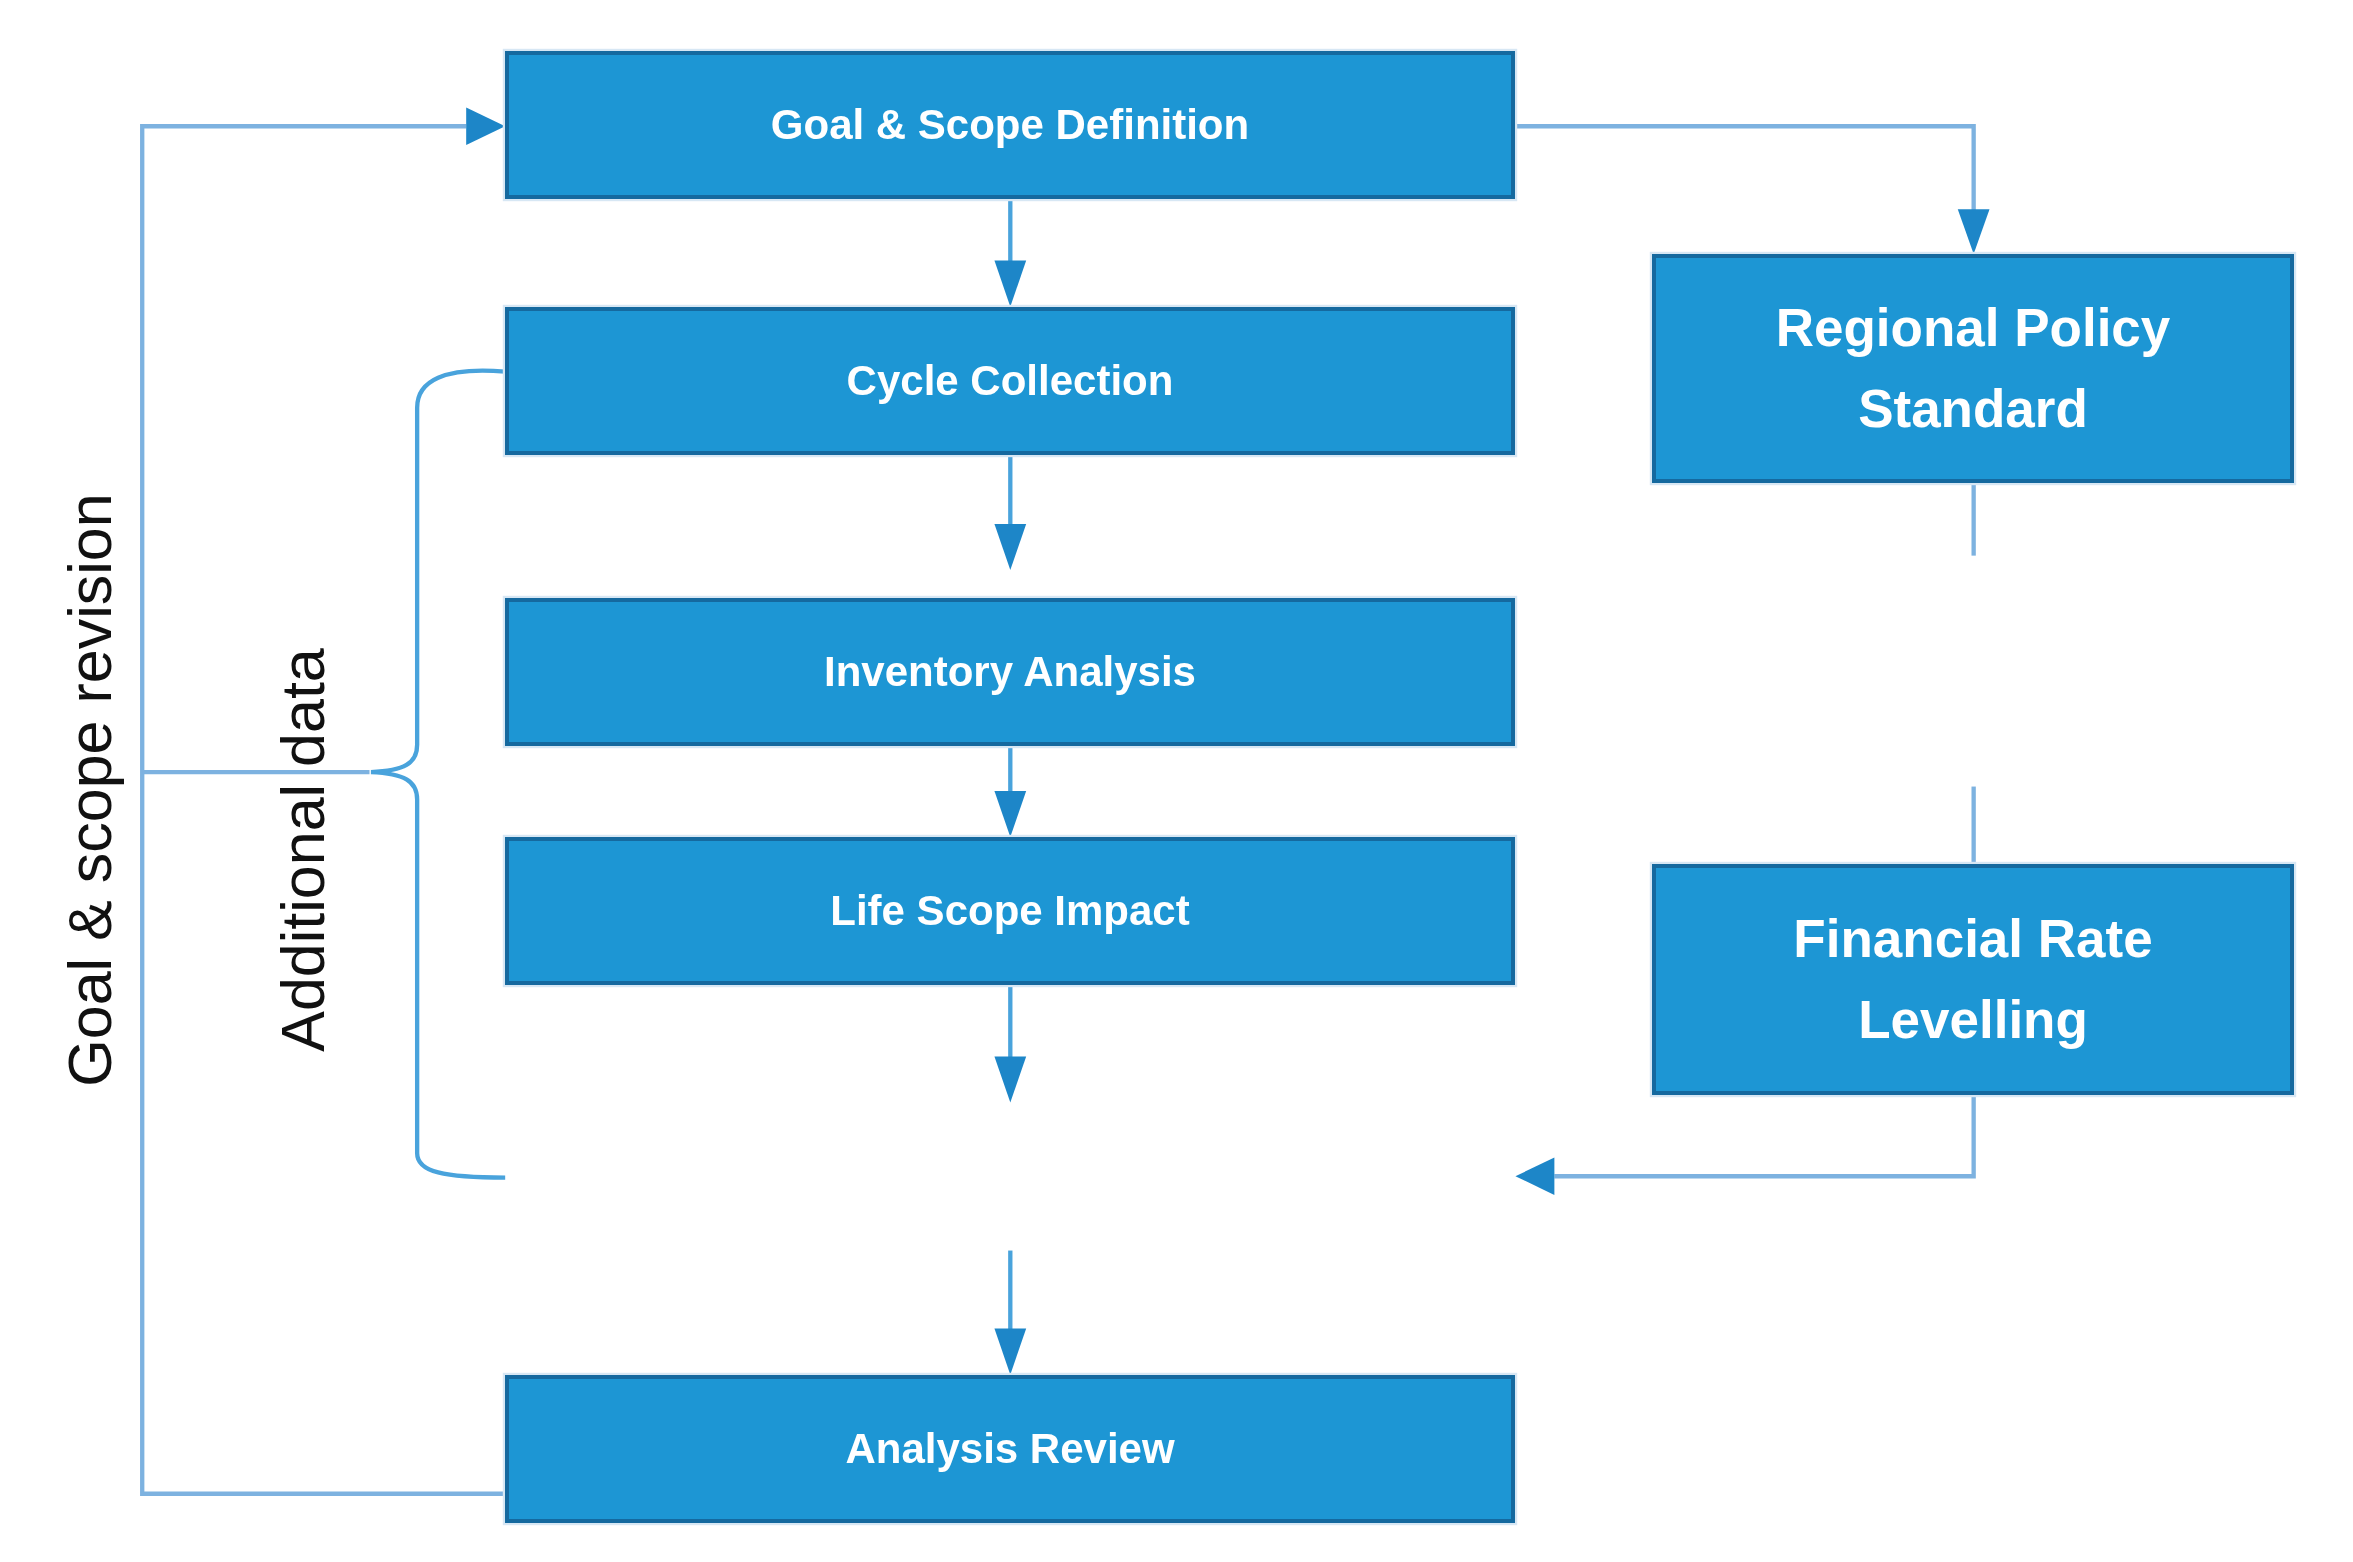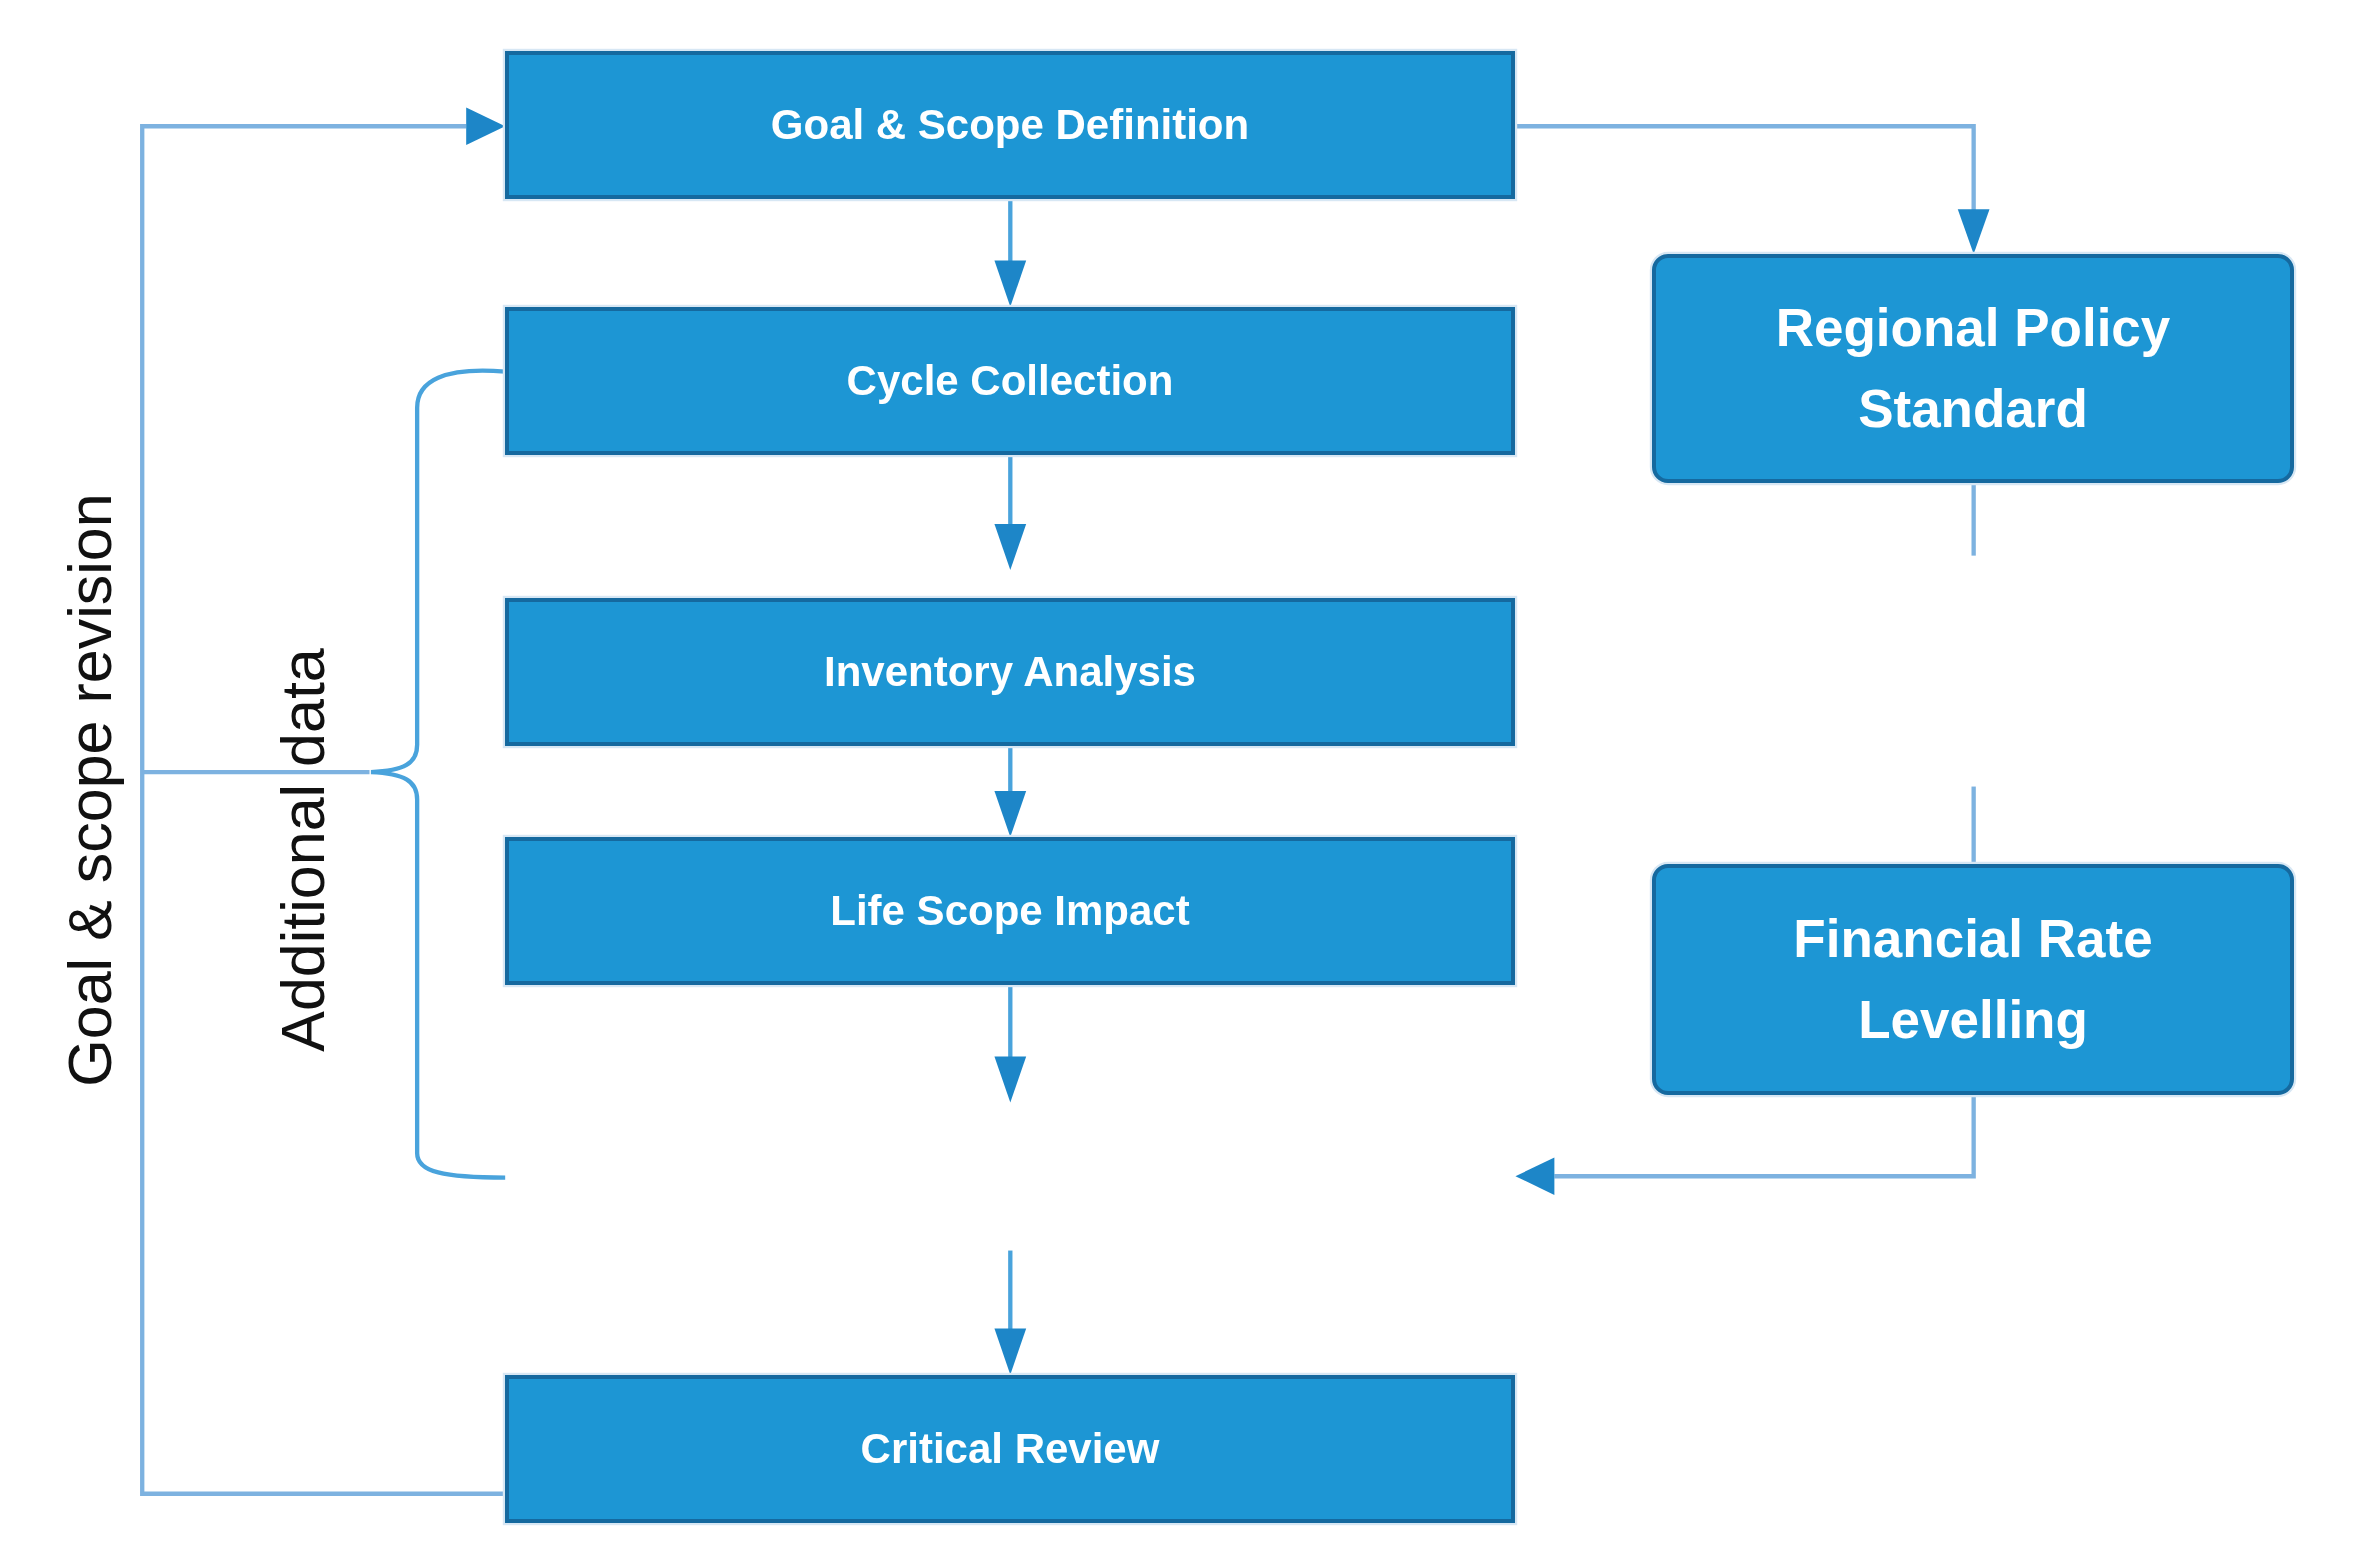--- a/index.html
+++ b/index.html
@@ -29,21 +29,21 @@
     box-sizing:border-box;
     background:var(--box-fill);
     border:4.3px solid var(--box-border);
     box-shadow:0 0 0 2.2px #d7e7f4;
     display:flex;align-items:center;justify-content:center;
     color:var(--label-text);
     font-weight:bold;
     text-align:center;
   }
   .box.main{left:505px;width:1010px;height:148px;font-size:42px;}
-  .box.side{left:1652px;width:642px;font-size:53px;line-height:1.52;padding:0 46px;border-radius:16px;}
+  .box.side{left:1652px;width:642px;font-size:53px;line-height:1.52;padding:0 46px;}
   .rot-label{
     position:absolute;
     transform:translate(-50%,-50%) rotate(-90deg);
     white-space:nowrap;
     color:var(--annotation-text);
     font-size:61px;
     z-index:3;
   }
 </style>
 </head>
@@ -90,21 +90,21 @@
   <div class="box main" style="top:307px">
     <span>Cycle Collection</span>
   </div>
   <div class="box main" style="top:598px">
     <span>Inventory Analysis</span>
   </div>
   <div class="box main" style="top:837px">
     <span>Life Scope Impact</span>
   </div>
   <div class="box main" style="top:1375px">
-    <span>Critical Review</span>
+    <span>Analysis Review</span>
   </div>
 
   <div class="box side" style="top:254px;height:229px">
     <span>Regional Policy Standard</span>
   </div>
   <div class="box side" style="top:864px;height:231px">
     <span>Financial Rate Levelling</span>
   </div>
 
   <div class="rot-label" style="left:90px;top:790px">Goal &amp; scope revision</div>

